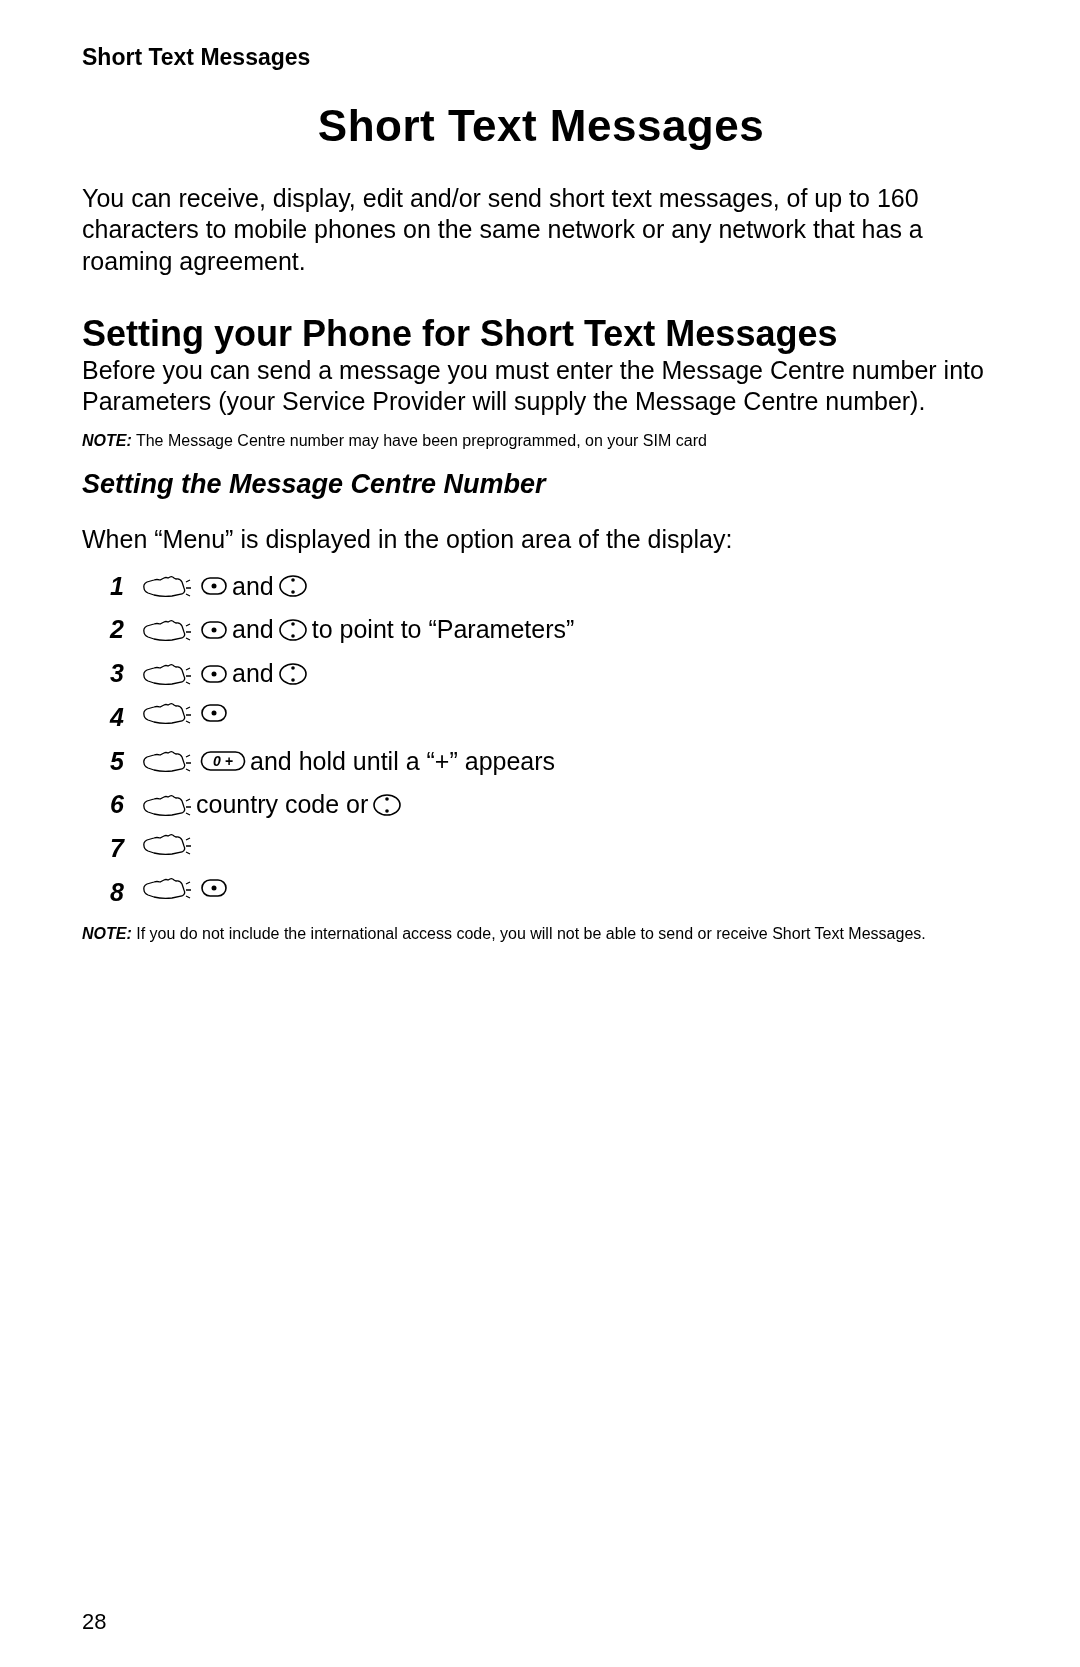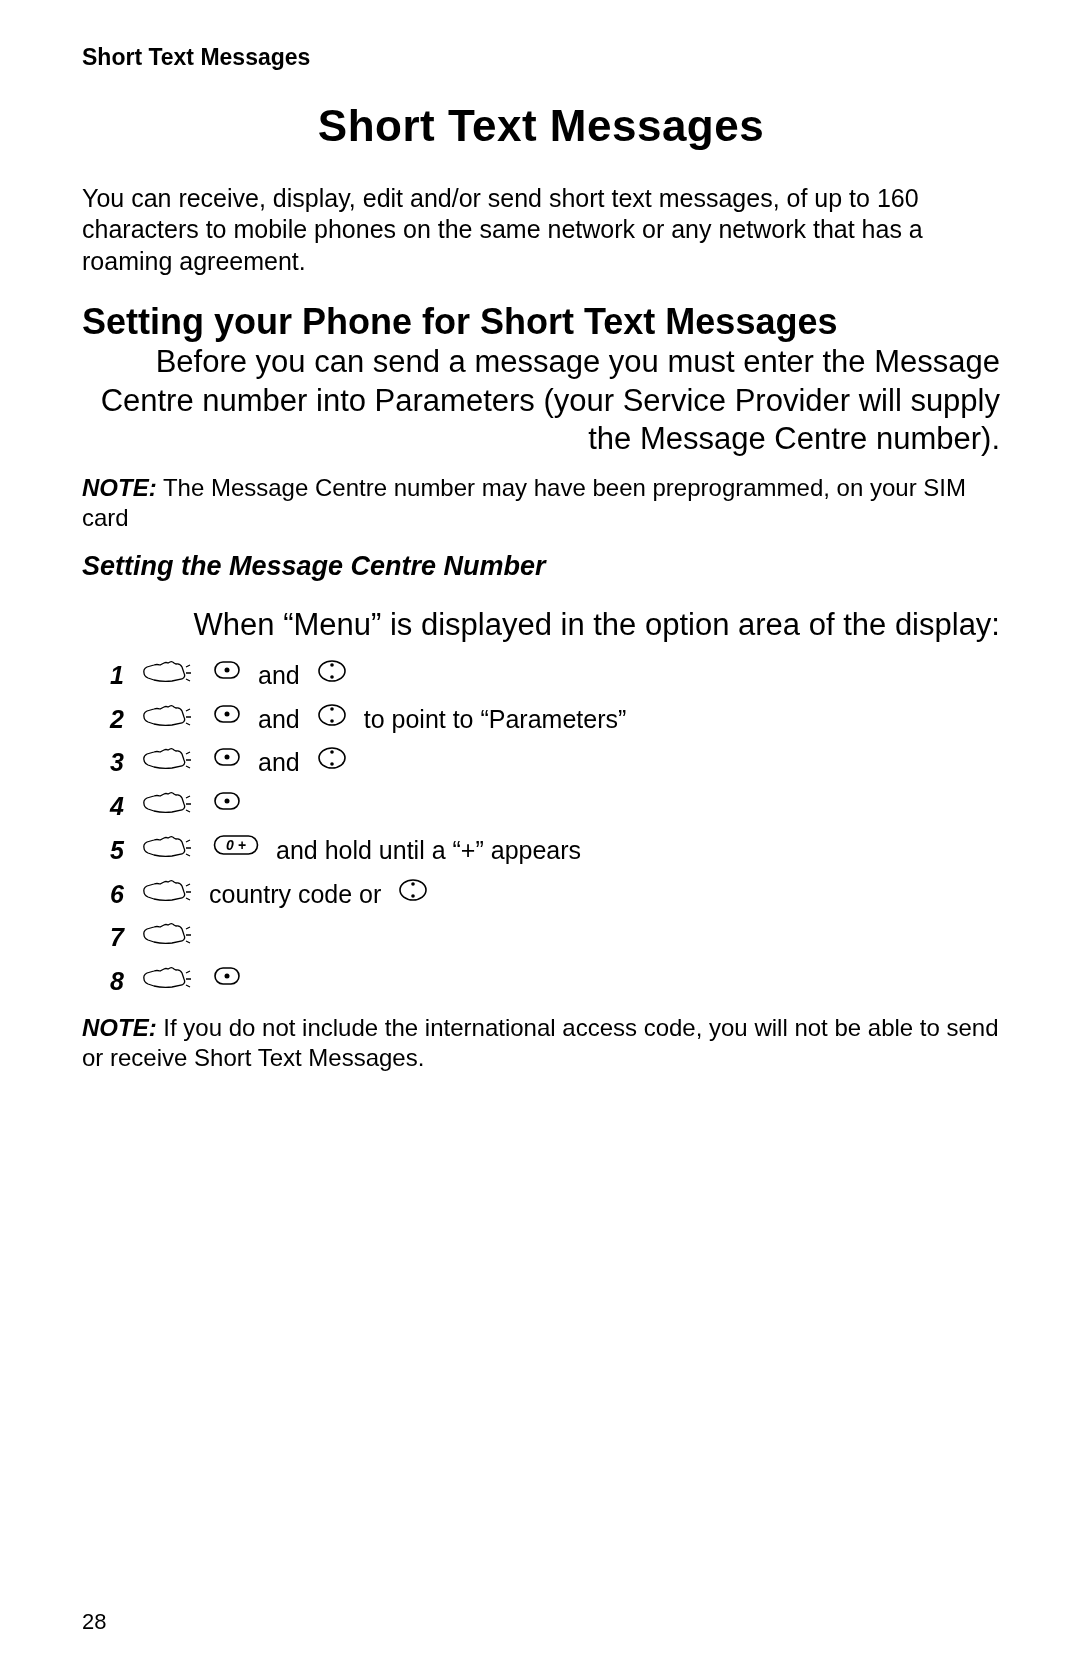--- a/index.html
+++ b/index.html
@@ -24,34 +24,33 @@
     .main-title {
       font-weight: 900;
       font-size: 44px;
       text-align: center;
       margin-bottom: 32px;
       letter-spacing: 0.5px;
     }
     .intro {
       font-size: 25px;
       line-height: 1.25;
-      margin-bottom: 24px;
+      margin-bottom: 36px;
     }
     .section-heading {
       font-weight: bold;
       font-size: 36px;
     }
     .body-text {
-      font-size: 31px;
+      font-size: 25px;
       line-height: 1.25;
       margin-bottom: 14px;
-      text-align: right;
     }
     .note {
-      font-size: 24px;
+      font-size: 16px;
       line-height: 1.25;
       margin-bottom: 18px;
     }
     .note-label {
       font-weight: bold;
       font-style: italic;
     }
     .sub-heading {
       font-weight: bold;
       font-style: italic;
@@ -71,22 +70,22 @@
     }
     .step-num {
       font-weight: bold;
       font-style: italic;
       width: 28px;
       flex-shrink: 0;
     }
     .step-content {
       display: flex;
       flex-wrap: wrap;
-      align-items: flex-start;
-      gap: 13px;
+      align-items: center;
+      gap: 0;
     }
     .icon {
       display: inline-flex;
       align-items: center;
       justify-content: center;
       vertical-align: middle;
       margin: 0 4px;
     }
     .hand-icon svg {
       width: 50px;

